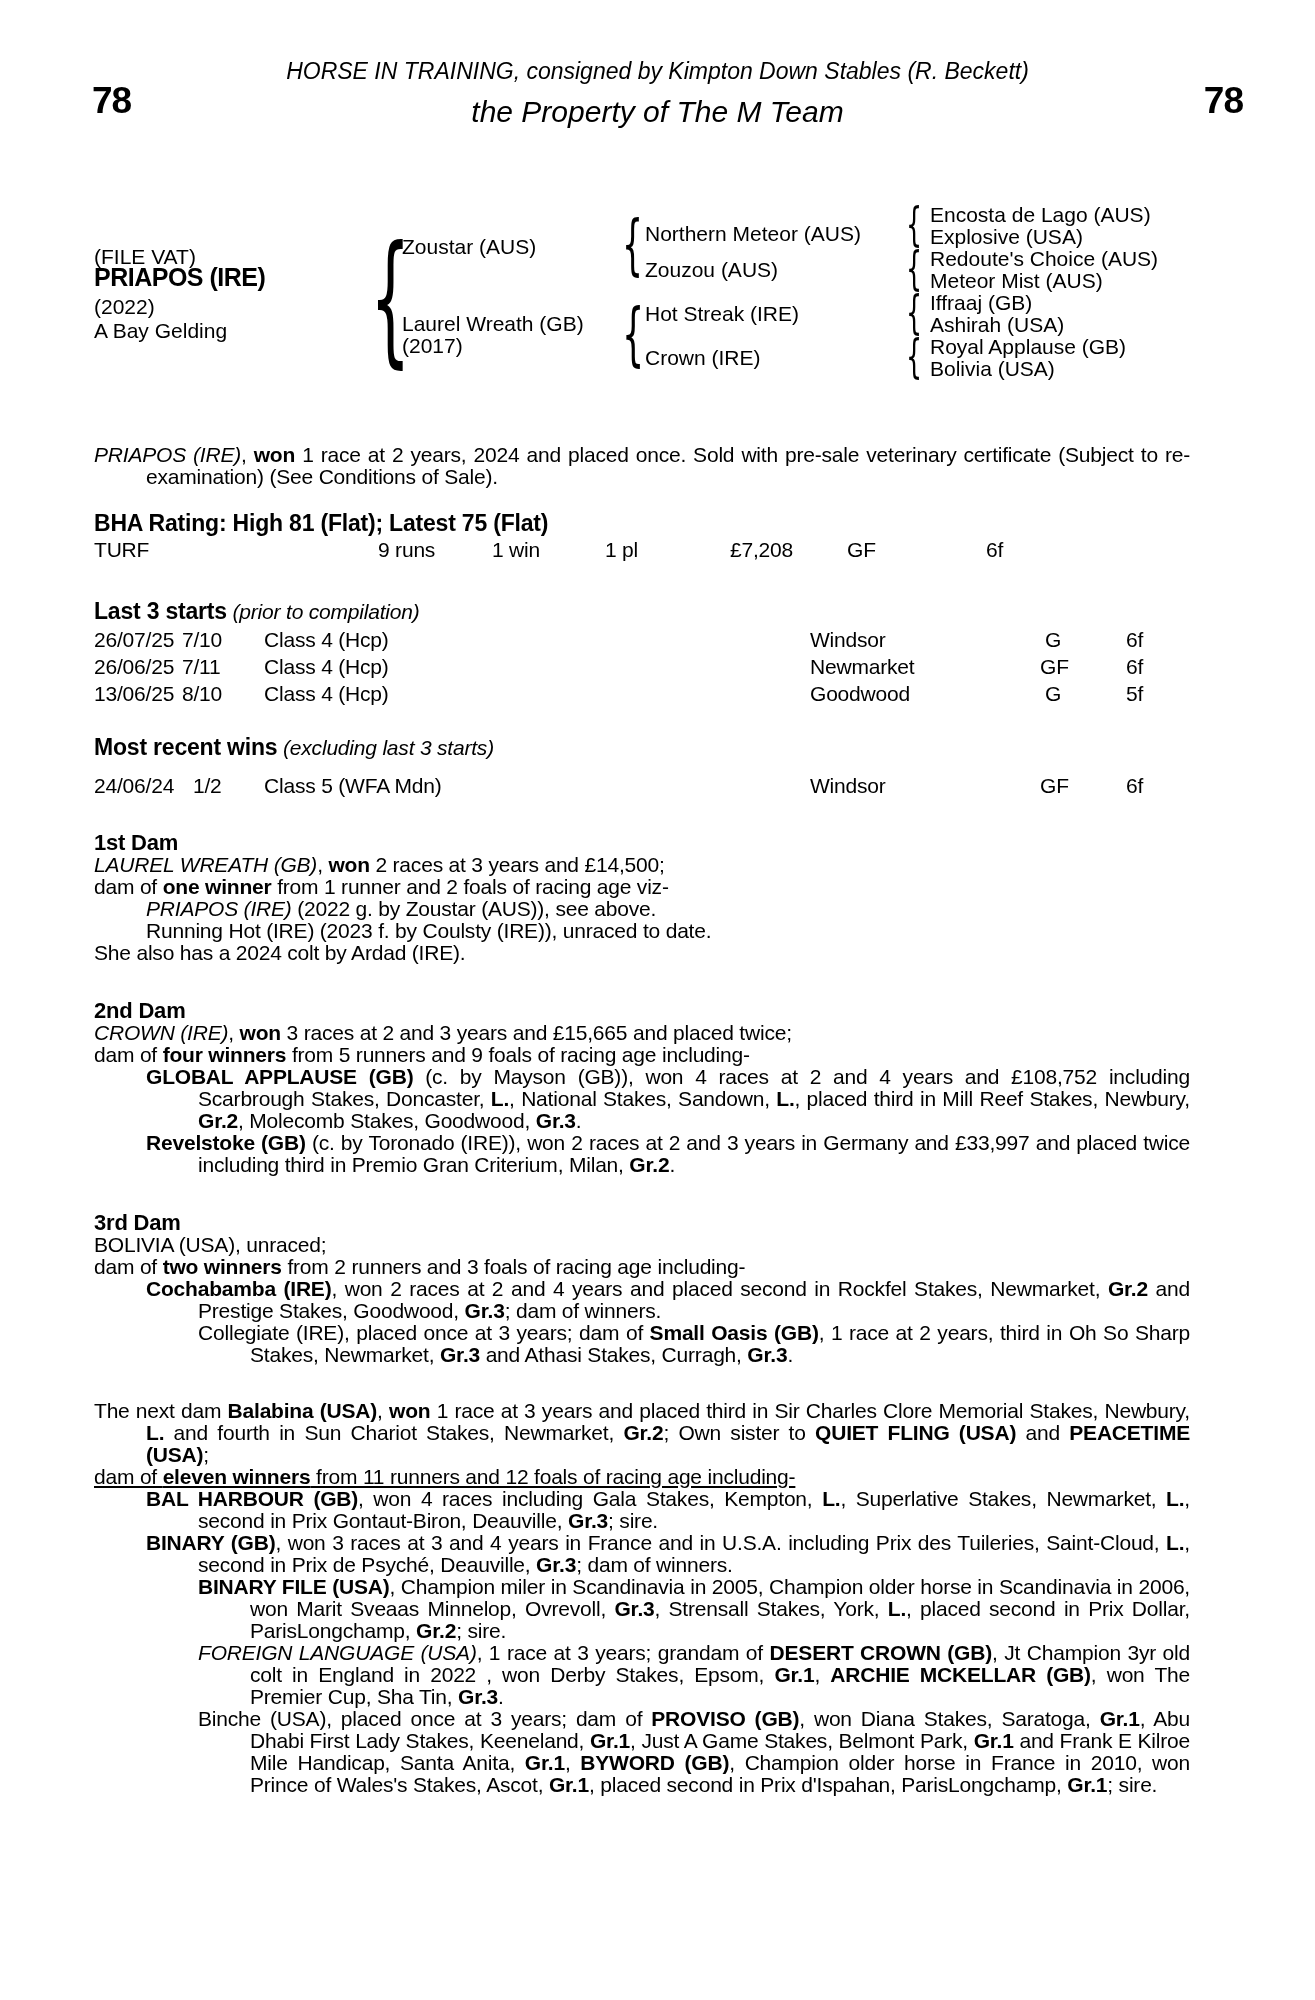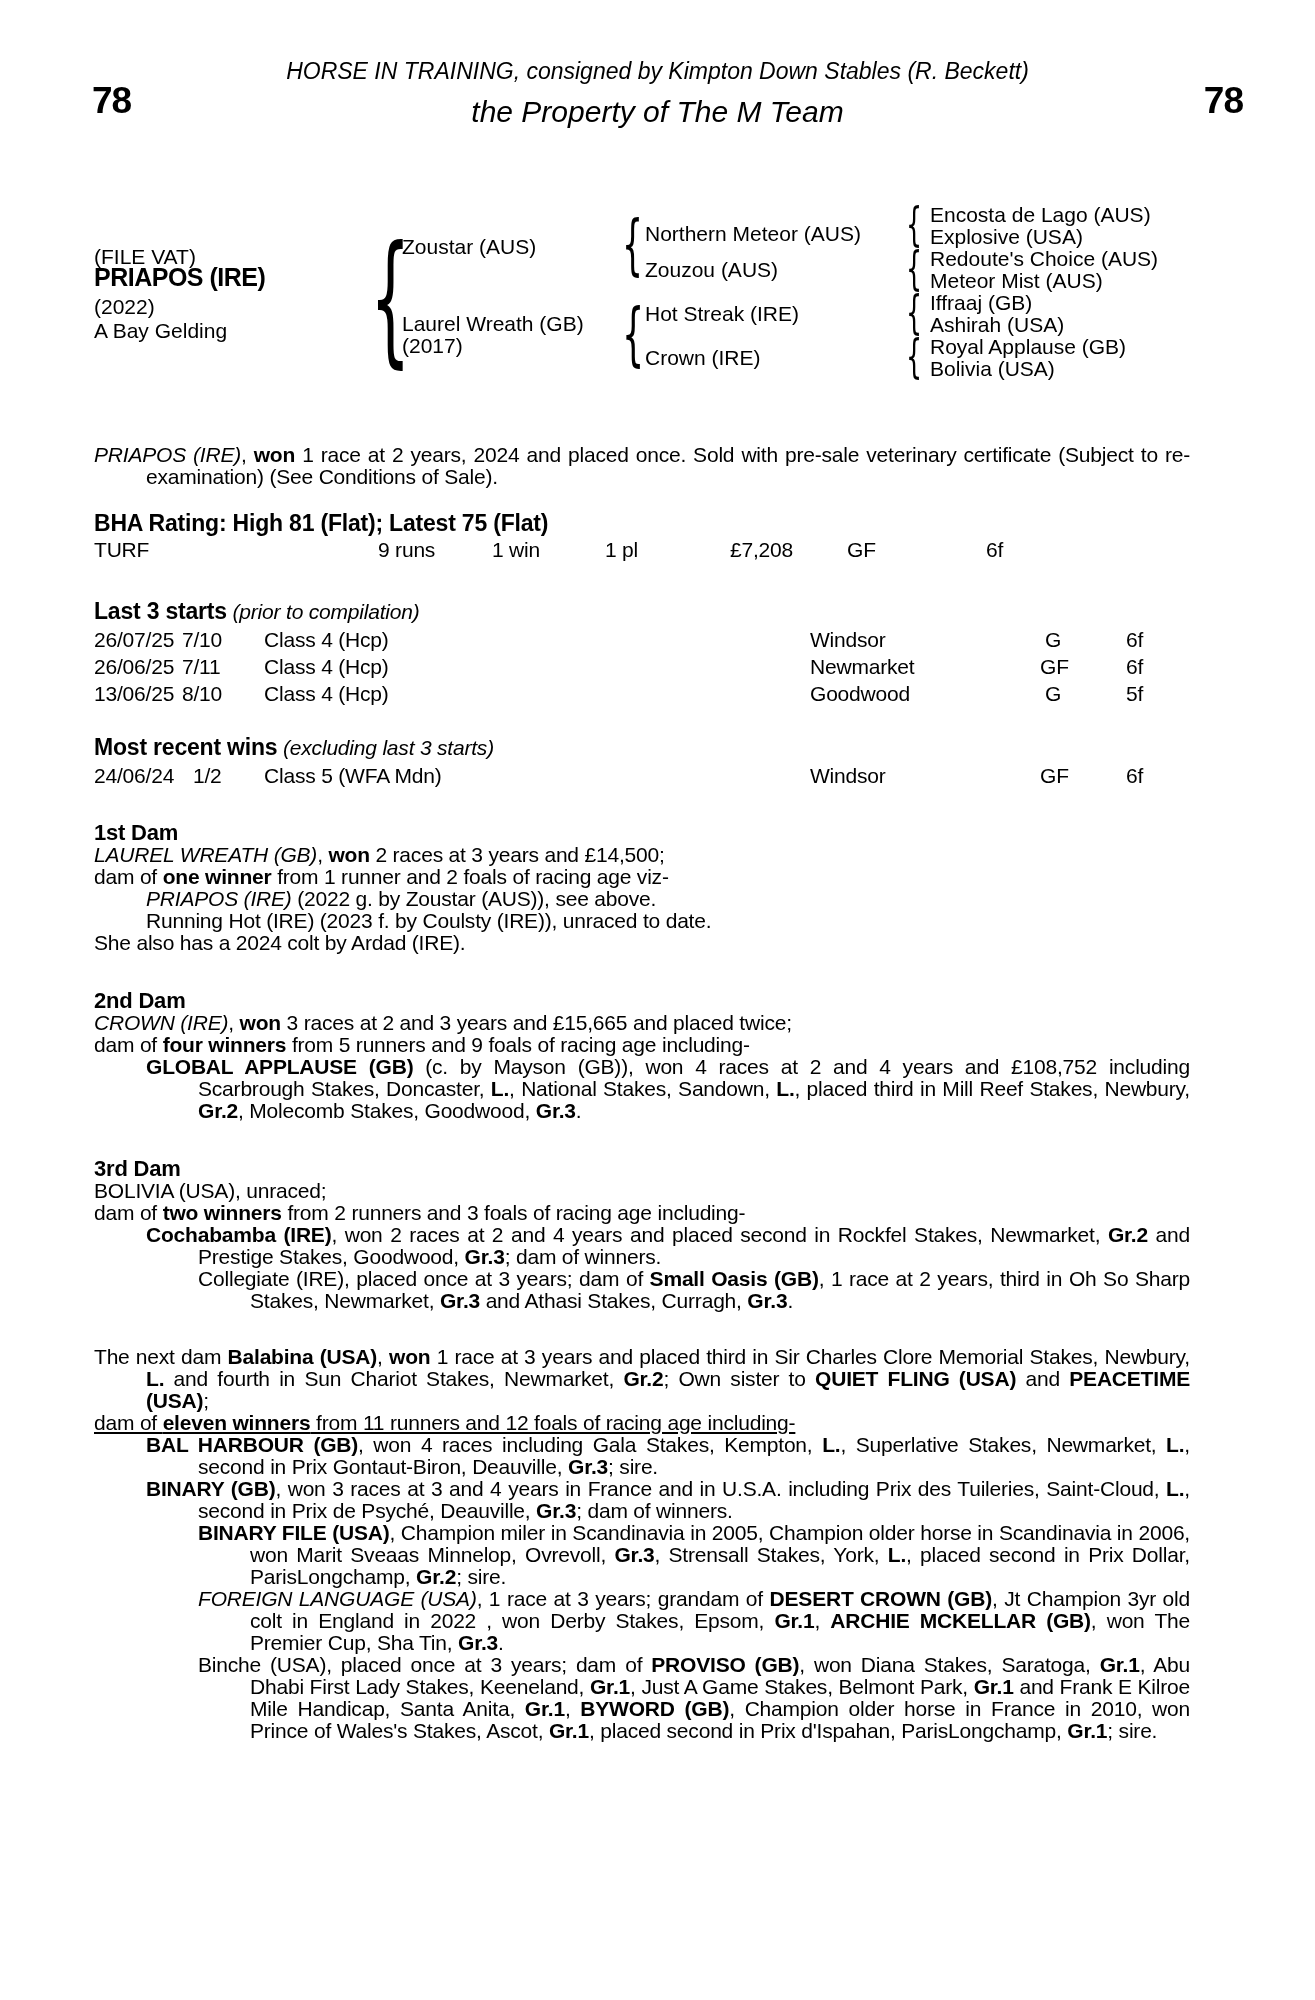--- a/index.html
+++ b/index.html
@@ -109,38 +109,39 @@
     </div>
     <div class="trow">
       <span class="cell" style="left: 0px;">13/06/25</span>
       <span class="cell" style="left: 88px;">8/10</span>
       <span class="cell" style="left: 170px;">Class 4 (Hcp)</span>
       <span class="cell" style="left: 716px;">Goodwood</span>
       <span class="cell" style="left: 951px;">G</span>
       <span class="cell" style="left: 1032px;">5f</span>
     </div>
     <div class="hline" style="margin-top: 26px;"><span class="hb">Most recent wins</span><span class="hi"> (excluding last 3 starts)</span></div>
-    <div class="trow" style="margin-top: 6px; text-align: center;">
+    <div class="trow" style="margin-top: 16px; text-align: center;">
       <span class="cell" style="left: 0px;">24/06/24</span>
       <span class="cell" style="left: 99px;">1/2</span>
       <span class="cell" style="left: 170px;">Class 5 (WFA Mdn)</span>
       <span class="cell" style="left: 716px;">Windsor</span>
       <span class="cell" style="left: 946px;">GF</span>
       <span class="cell" style="left: 1032px;">6f</span>
     </div>
     <div class="damh" style="margin-top: 30px;">1st Dam</div>
     <div class="para" style="padding-left: 52px; text-indent: -52px;"><span class="ri">LAUREL WREATH (GB)</span><span>, </span><span class="rb">won</span><span> 2 races at 3 years and £14,500;</span></div>
     <div class="para" style="padding-left: 52px; text-indent: -52px;"><span>dam of </span><span class="rb">one winner</span><span> from 1 runner and 2 foals of racing age viz-</span></div>
     <div class="para" style="padding-left: 52px; text-indent: 0px;"><span class="ri">PRIAPOS (IRE)</span><span> (2022 g. by Zoustar (AUS)), see above.</span></div>
     <div class="para" style="padding-left: 52px; text-indent: 0px;"><span>Running Hot (IRE) (2023 f. by Coulsty (IRE)), unraced to date.</span></div>
     <div class="para" style="padding-left: 0px; text-indent: 0px;"><span>She also has a 2024 colt by Ardad (IRE).</span></div>
     <div class="damh" style="margin-top: 36px;">2nd Dam</div>
     <div class="para" style="padding-left: 52px; text-indent: -52px;"><span class="ri">CROWN (IRE)</span><span>, </span><span class="rb">won</span><span> 3 races at 2 and 3 years and £15,665 and placed twice;</span></div>
     <div class="para" style="padding-left: 52px; text-indent: -52px;"><span>dam of </span><span class="rb">four winners</span><span> from 5 runners and 9 foals of racing age including-</span></div>
     <div class="para" style="padding-left: 104px; text-indent: -52px;"><span class="rb">GLOBAL APPLAUSE (GB)</span><span> (c. by Mayson (GB)), won 4 races at 2 and 4 years and £108,752 including Scarbrough Stakes, Doncaster, </span><span class="rb">L.</span><span>, National Stakes, Sandown, </span><span class="rb">L.</span><span>, placed third in Mill Reef Stakes, Newbury, </span><span class="rb">Gr.2</span><span>, Molecomb Stakes, Goodwood, </span><span class="rb">Gr.3</span><span>.</span></div>
+    <div class="para" style="padding-left: 104px; text-indent: -52px;"><span class="rb">Revelstoke (GB)</span><span> (c. by Toronado (IRE)), won 2 races at 2 and 3 years in Germany and £33,997 and placed twice including third in Premio Gran Criterium, Milan, </span><span class="rb">Gr.2</span><span>.</span></div>
     <div class="damh" style="margin-top: 36px;">3rd Dam</div>
     <div class="para" style="padding-left: 52px; text-indent: -52px;"><span>BOLIVIA (USA), unraced;</span></div>
     <div class="para" style="padding-left: 52px; text-indent: -52px;"><span>dam of </span><span class="rb">two winners</span><span> from 2 runners and 3 foals of racing age including-</span></div>
     <div class="para" style="padding-left: 104px; text-indent: -52px;"><span class="rb">Cochabamba (IRE)</span><span>, won 2 races at 2 and 4 years and placed second in Rockfel Stakes, Newmarket, </span><span class="rb">Gr.2</span><span> and Prestige Stakes, Goodwood, </span><span class="rb">Gr.3</span><span>; dam of winners.</span></div>
     <div class="para" style="padding-left: 156px; text-indent: -52px;"><span>Collegiate (IRE), placed once at 3 years; dam of </span><span class="rb">Small Oasis (GB)</span><span>, 1 race at 2 years, third in Oh So Sharp Stakes, Newmarket, </span><span class="rb">Gr.3</span><span> and Athasi Stakes, Curragh, </span><span class="rb">Gr.3</span><span>.</span></div>
     <div class="para" style="margin-top: 34px; padding-left: 52px; text-indent: -52px;"><span>The next dam </span><span class="rb">Balabina (USA)</span><span>, </span><span class="rb">won</span><span> 1 race at 3 years and placed third in Sir Charles Clore Memorial Stakes, Newbury, </span><span class="rb">L.</span><span> and fourth in Sun Chariot Stakes, Newmarket, </span><span class="rb">Gr.2</span><span>; Own sister to </span><span class="rb">QUIET FLING (USA)</span><span> and </span><span class="rb">PEACETIME (USA)</span><span>;</span></div>
     <div class="para" style="padding-left: 52px; text-indent: -52px; text-decoration: underline;"><span>dam of </span><span class="rb">eleven winners</span><span> from 11 runners and 12 foals of racing age including-</span></div>
     <div class="para" style="padding-left: 104px; text-indent: -52px;"><span class="rb">BAL HARBOUR (GB)</span><span>, won 4 races including Gala Stakes, Kempton, </span><span class="rb">L.</span><span>, Superlative Stakes, Newmarket, </span><span class="rb">L.</span><span>, second in Prix Gontaut-Biron, Deauville, </span><span class="rb">Gr.3</span><span>; sire.</span></div>
     <div class="para" style="padding-left: 104px; text-indent: -52px;"><span class="rb">BINARY (GB)</span><span>, won 3 races at 3 and 4 years in France and in U.S.A. including Prix des Tuileries, Saint-Cloud, </span><span class="rb">L.</span><span>, second in Prix de Psyché, Deauville, </span><span class="rb">Gr.3</span><span>; dam of winners.</span></div>
     <div class="para" style="padding-left: 156px; text-indent: -52px;"><span class="rb">BINARY FILE (USA)</span><span>, Champion miler in Scandinavia in 2005, Champion older horse in Scandinavia in 2006, won Marit Sveaas Minnelop, Ovrevoll, </span><span class="rb">Gr.3</span><span>, Strensall Stakes, York, </span><span class="rb">L.</span><span>, placed second in Prix Dollar, ParisLongchamp, </span><span class="rb">Gr.2</span><span>; sire.</span></div>

